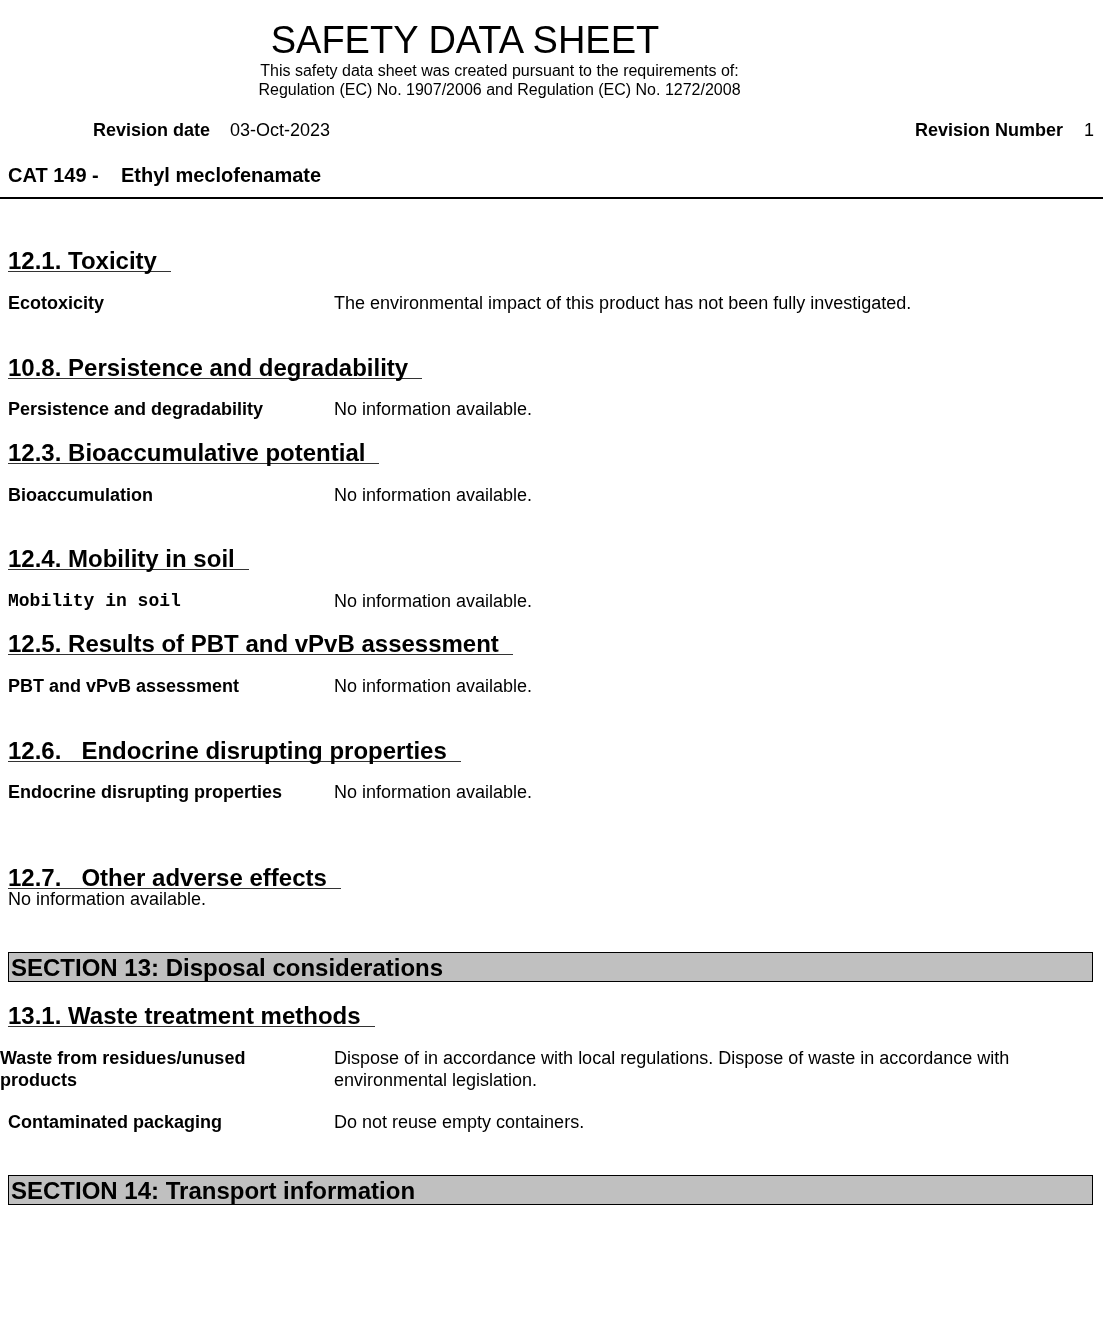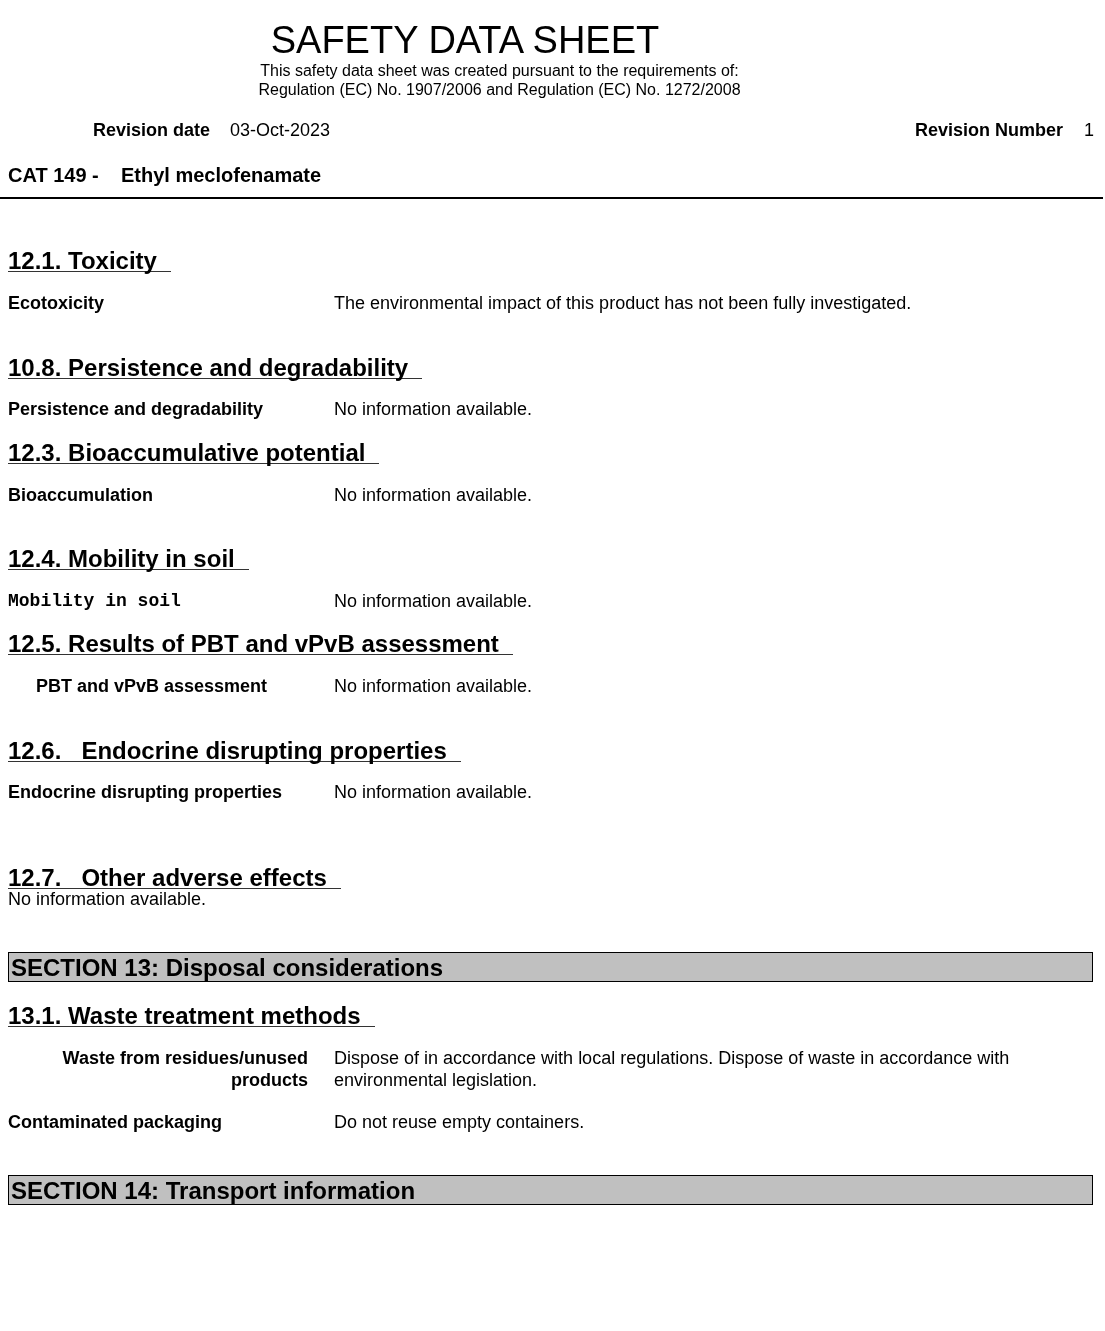--- a/index.html
+++ b/index.html
@@ -56,36 +56,36 @@
 
 <div class="abs subhead" style="left:8px; top:442px;">12.3. Bioaccumulative potential</div>
 <div class="abs label" style="left:8px; top:484px;">Bioaccumulation</div>
 <div class="abs value" style="left:334px; top:484px;">No information available.</div>
 
 <div class="abs subhead" style="left:8px; top:548px;">12.4. Mobility in soil</div>
 <div class="abs label" style="left:8px; top:590px;font-family:Liberation Mono, monospace;">Mobility in soil</div>
 <div class="abs value" style="left:334px; top:590px;">No information available.</div>
 
 <div class="abs subhead" style="left:8px; top:633px;">12.5. Results of PBT and vPvB assessment</div>
-<div class="abs label" style="left:8px; top:675px;margin-left:28px;">PBT and vPvB assessment</div>
+<div class="abs label" style="left:8px; top:675px;">PBT and vPvB assessment</div>
 <div class="abs value" style="left:334px; top:675px;">No information available.</div>
 
 <div class="abs subhead" style="left:8px; top:740px;">12.6.   Endocrine disrupting properties</div>
 <div class="abs label" style="left:8px; top:781px;">Endocrine disrupting properties</div>
 <div class="abs value" style="left:334px; top:781px;">No information available.</div>
 
 <div class="abs subhead" style="left:8px; top:867px;">12.7.   Other adverse effects</div>
 <div class="abs value" style="left:8px; top:888px;">No information available.</div>
 
 <div class="section-bar" style="top:952px;">
   <span>SECTION 13: Disposal considerations</span>
 </div>
 <div class="abs subhead" style="left:8px; top:1005px;">13.1. Waste treatment methods</div>
 
-<div class="abs label wrap" style="left:8px; top:1047px; width:300px;text-align:right;">Waste from residues/unused products</div>
+<div class="abs label wrap" style="left:0; top:1047px; width:300px;">Waste from residues/unused products</div>
 <div class="abs value wrap" style="left:334px; top:1047px; width:740px;">Dispose of in accordance with local regulations. Dispose of waste in accordance with environmental legislation.</div>
 
 <div class="abs label" style="left:8px; top:1111px;">Contaminated packaging</div>
 <div class="abs value" style="left:334px; top:1111px;">Do not reuse empty containers.</div>
 
 <div class="section-bar" style="top:1175px;">
   <span>SECTION 14: Transport information</span>
 </div>
 
 </body></html>

